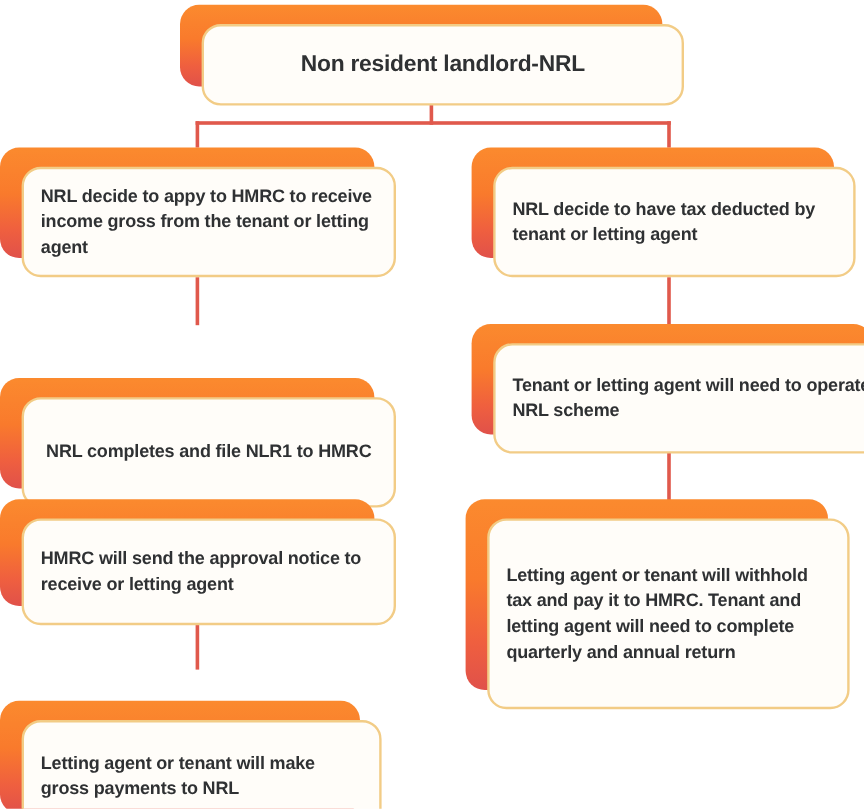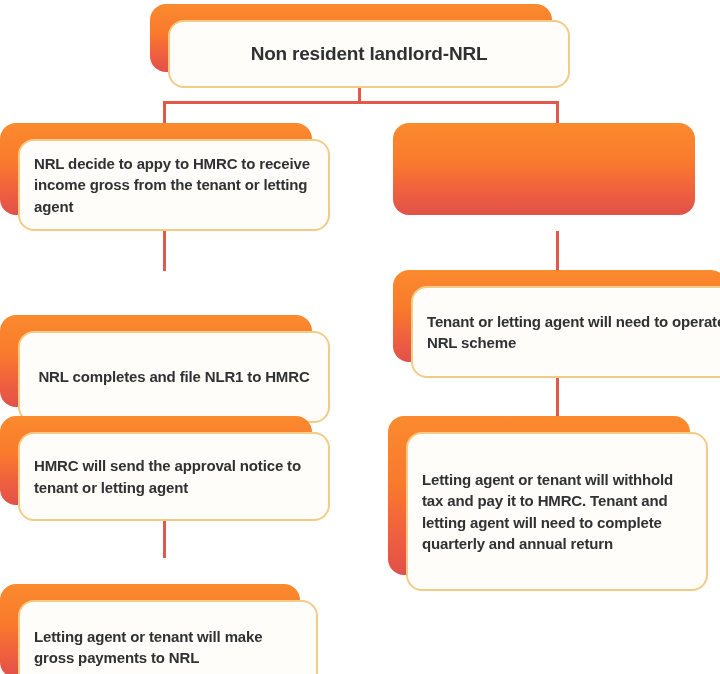--- a/index.html
+++ b/index.html
@@ -116,33 +116,36 @@
   <div class="node" style="left:0px; top:270px; width:330px; height:108px;margin-top:45px;">
     <div class="slab"></div>
     <div class="card">
       <div class="label">NRL completes and file NLR1 to HMRC</div>
     </div>
   </div>
 
   <div class="node" style="left:0px; top:416px; width:330px; height:105px;">
     <div class="slab"></div>
     <div class="card">
-      <div class="label">HMRC will send the approval notice to tenant or letting agent</div>
+      <div class="label">HMRC will send the approval notice to receive or letting agent</div>
     </div>
   </div>
 
   <div class="node" style="left:0px; top:584px; width:318px; height:110px;">
     <div class="slab"></div>
     <div class="card">
       <div class="label">Letting agent or tenant will make gross payments to NRL</div>
     </div>
   </div>
 
   <div class="node" style="left:393px; top:123px; width:320px; height:108px;">
     <div class="slab"></div>
+    <div class="card">
+      <div class="label">NRL decide to have tax deducted by tenant or letting agent</div>
+    </div>
   </div>
 
   <div class="node" style="left:393px; top:270px; width:352px; height:108px;">
     <div class="slab"></div>
     <div class="card">
       <div class="label">Tenant or letting agent will need to operate NRL scheme</div>
     </div>
   </div>
 
   <div class="node" style="left:388px; top:416px; width:320px; height:175px;">

